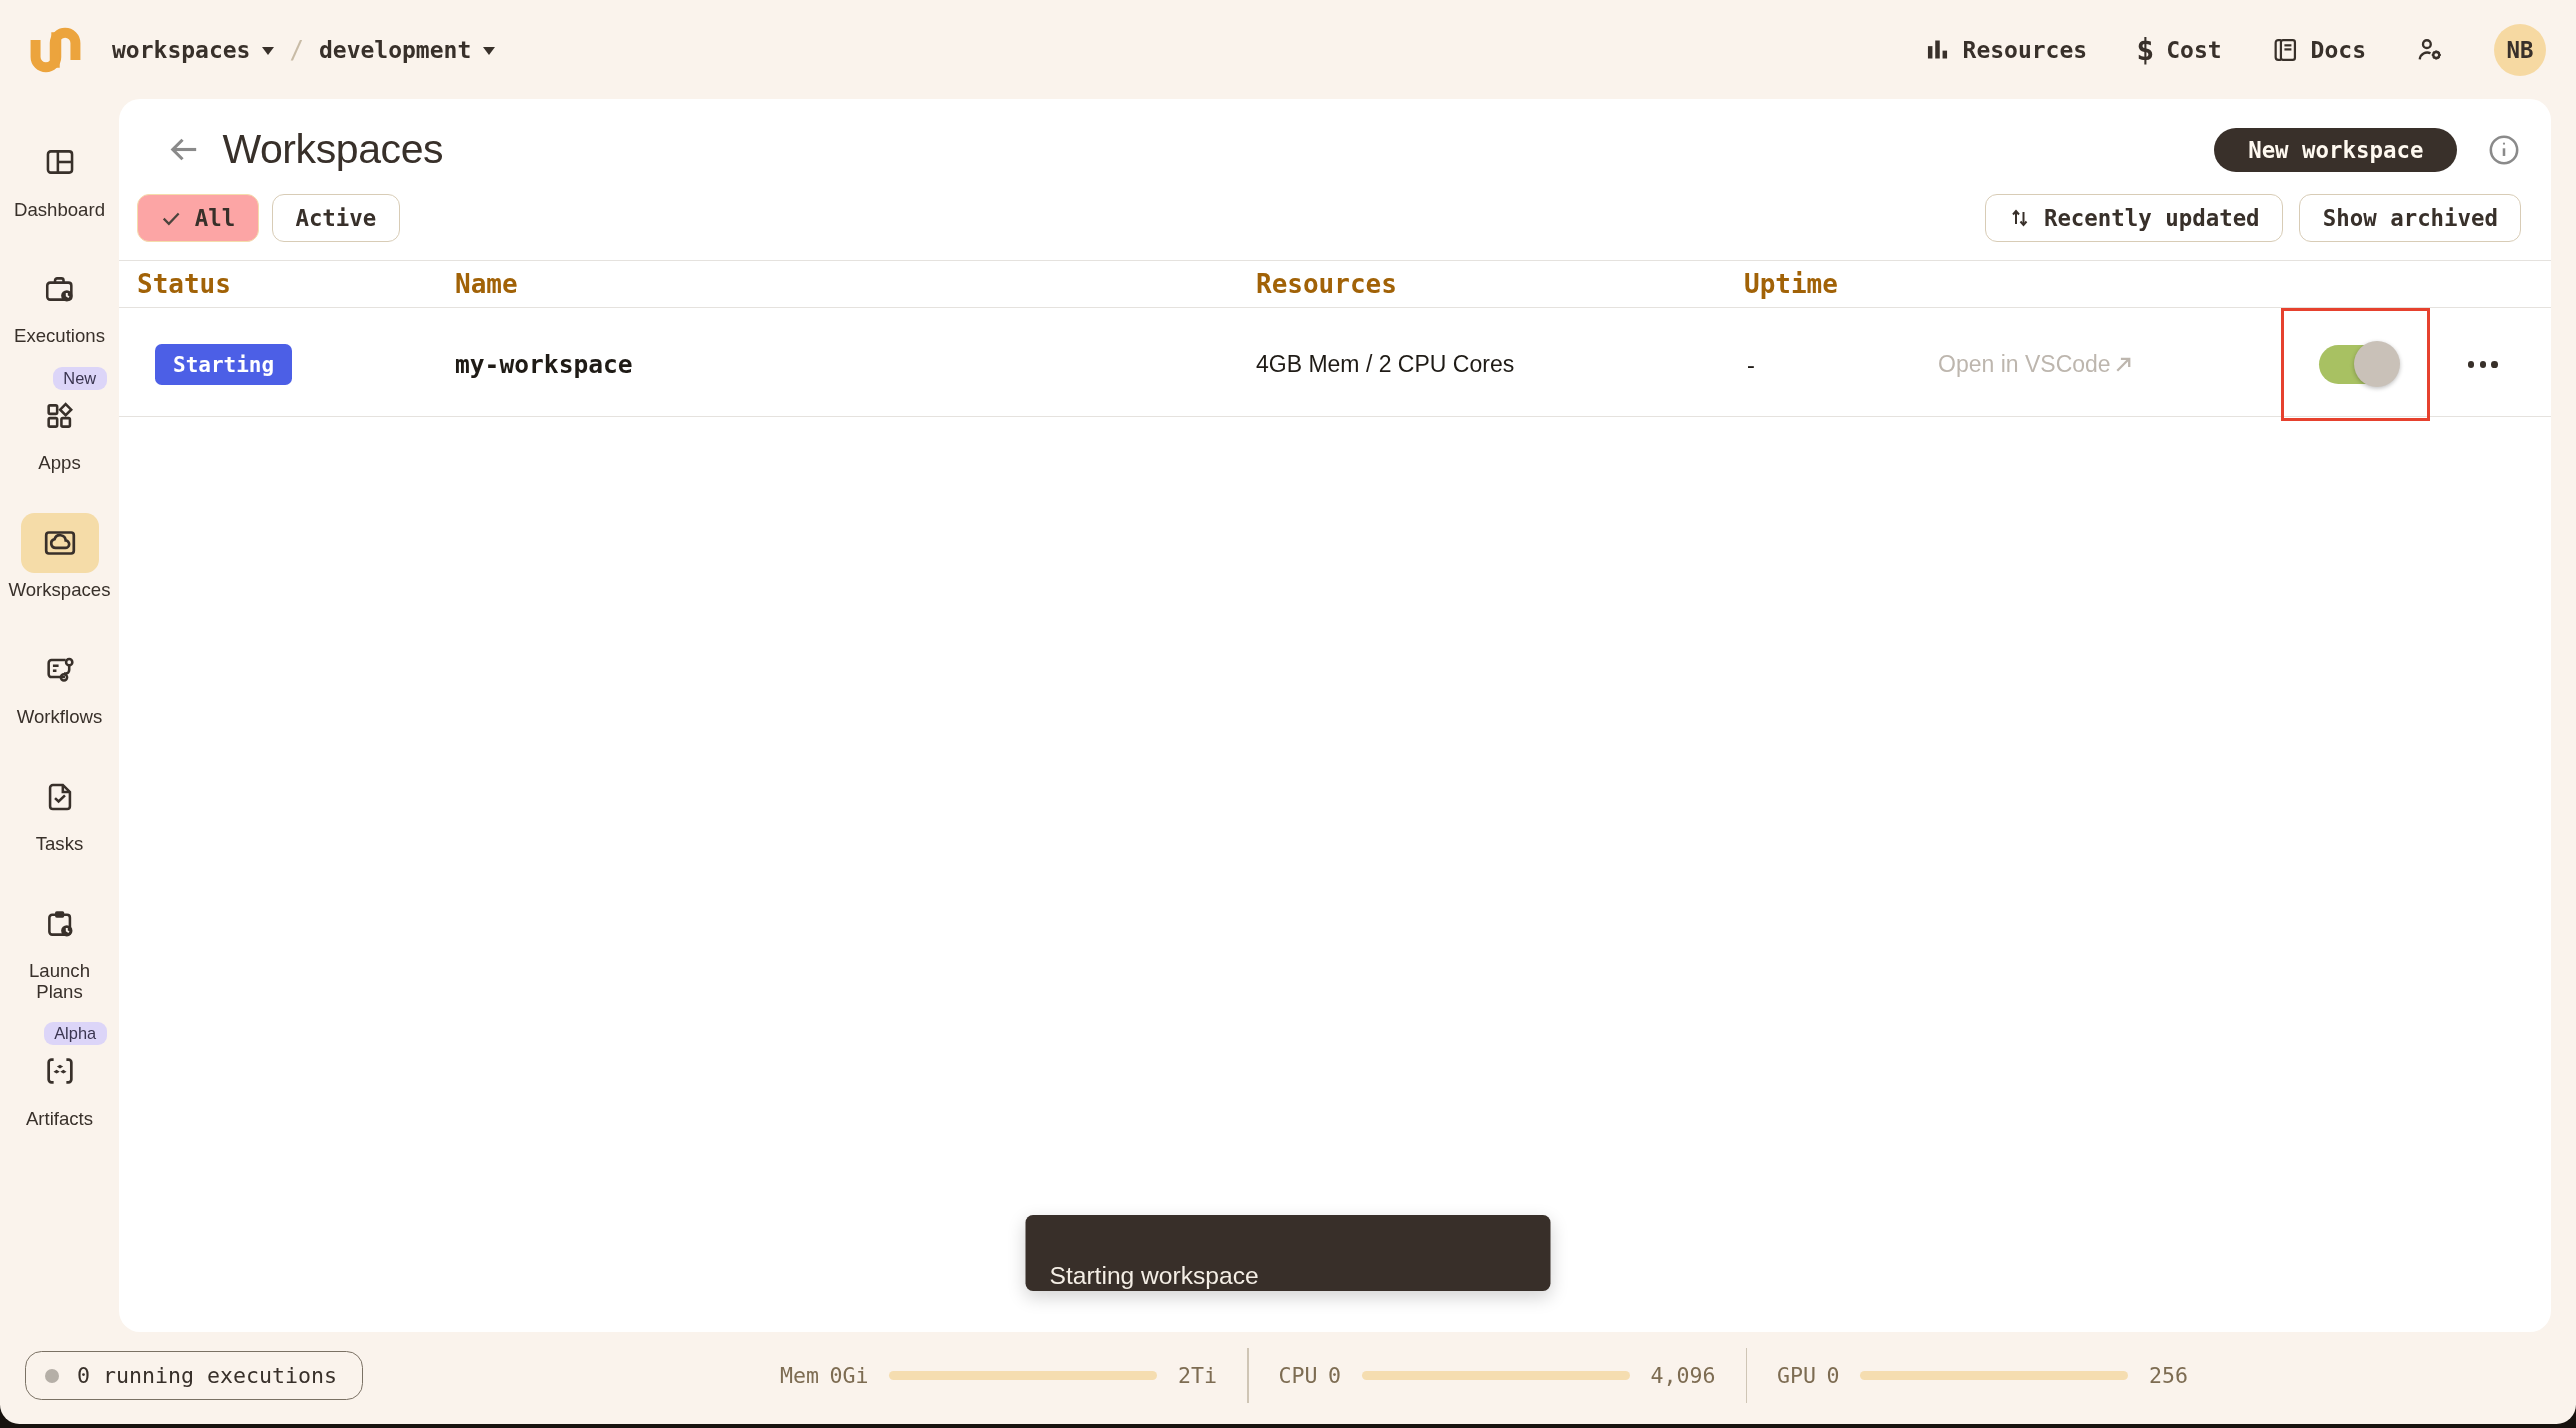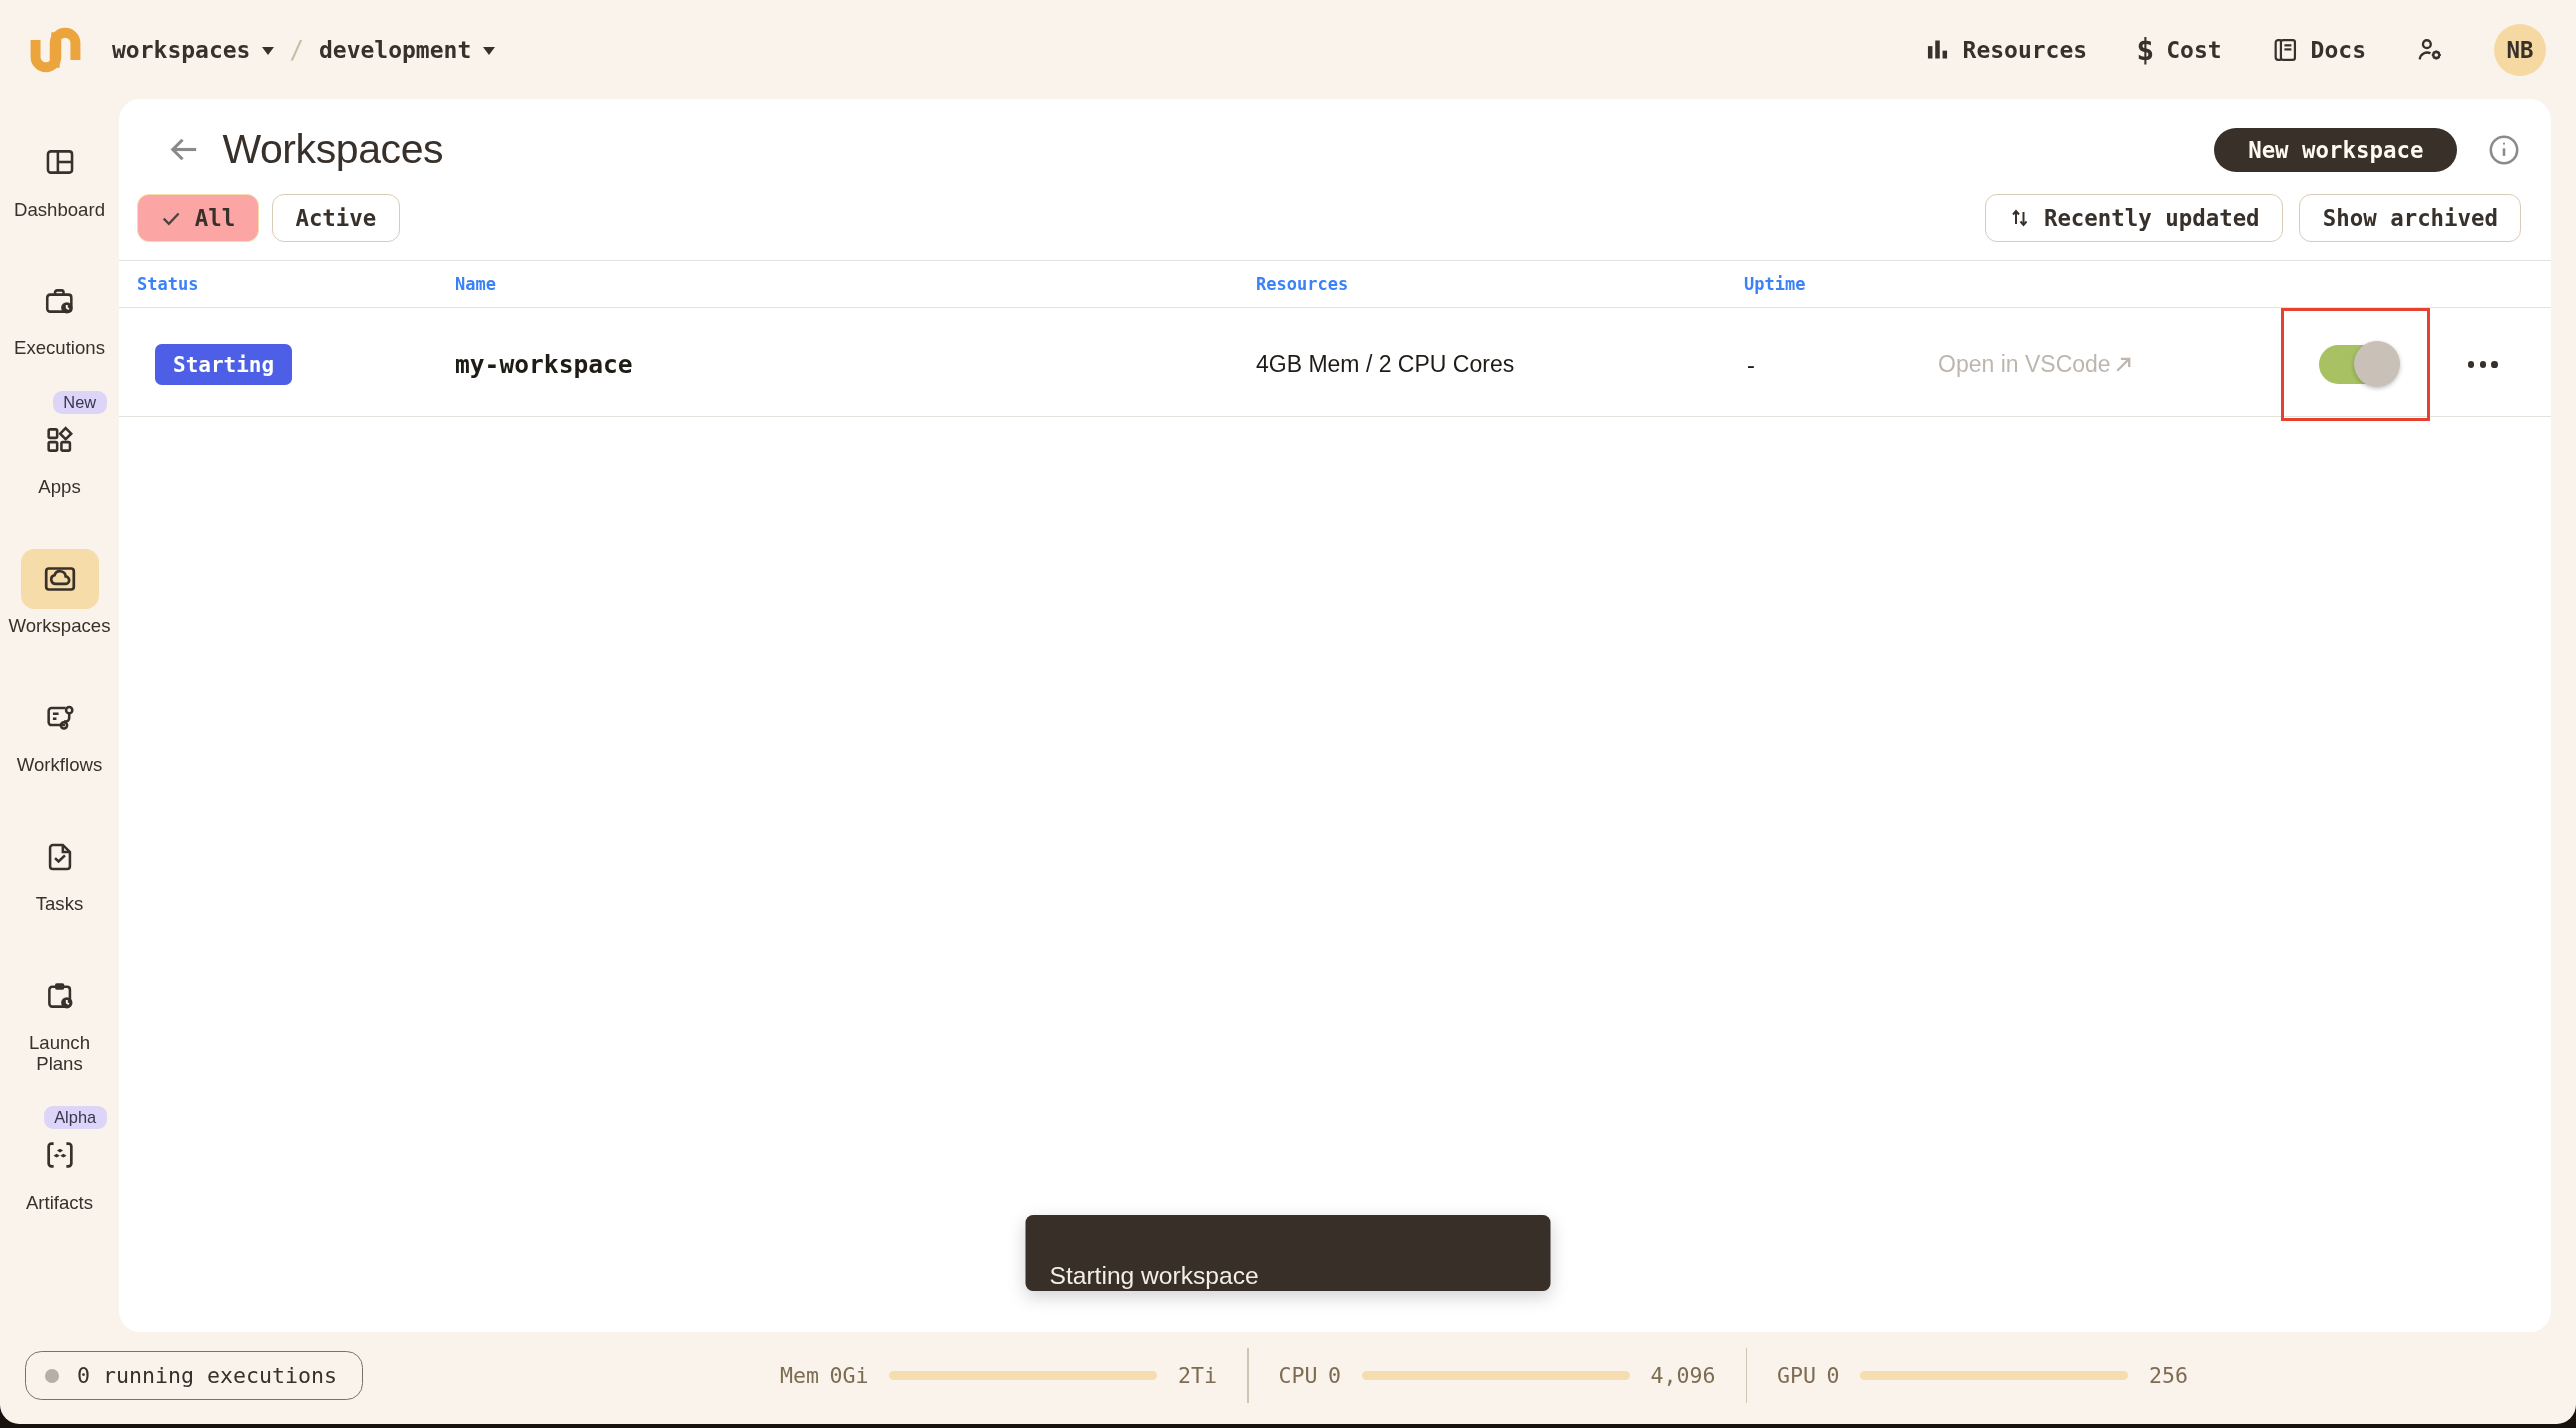--- a/index.html
+++ b/index.html
@@ -23,21 +23,21 @@
   .topnav { margin-left:auto; display:flex; align-items:center; gap:49px; margin-right:30px; }
   .navitem { display:flex; align-items:center; gap:12px; font-size:23px; font-weight:600;
              color:#38302A; cursor:pointer; }
   .navitem svg { display:block; }
   .dollar { font-size:30px; font-weight:700; }
   .avatar { width:52px; height:52px; border-radius:50%; background:#F6D9A2; color:#38302A;
             display:flex; align-items:center; justify-content:center; font-size:22.4px; font-weight:600; }
 
   
   .sidebar { position:absolute; left:0; top:99px; width:119px; bottom:94px;
-             display:flex; flex-direction:column; align-items:center; padding-top:33px; gap:51px; }
+             display:flex; flex-direction:column; align-items:center; padding-top:33px; gap:39px; }
   .side-item { display:flex; flex-direction:column; align-items:center; gap:7.5px;
                position:relative; cursor:pointer; width:112px; }
   .side-item svg { display:block; }
   .side-label { font-size:18.6px; color:#38302A; text-align:center; line-height:1.1; }
   .side-badge { position:absolute; top:-19.4px; right:9px; background:#DCD5F8; color:#3A3550;
                 font-size:16.4px; padding:2.2px 10.4px; border-radius:9px; z-index:2; }
   .icon-wrap { width:78px; height:60px; display:flex; align-items:center; justify-content:center;
                border-radius:13.4px; }
   .icon-wrap.active { background:#F5DCA8; }
 
@@ -57,21 +57,21 @@
               border-radius:12px; border:1.5px solid #D8CCB6; background:#FFFFFF;
               font-size:22.4px; font-weight:600; color:#38302A; cursor:pointer; }
   .pill-btn.selected { background:#fca5a5; border-color:#F4DDAC; }
   .filters .left { display:flex; gap:13.4px; }
   .filters .right { margin-left:auto; display:flex; gap:16.4px; }
 
   .table { margin-top:18px; }
   .tgrid { display:grid; grid-template-columns:318px 801px 488px 194px 1fr 153px 101px;
            align-items:center; padding:0 18px; }
   .thead { border-top:1.5px solid #E5E2DE; border-bottom:1.5px solid #E5E2DE; height:48px; }
-  .th { font-size:17px; font-weight:700; color:#3b82f6; }
+  .th { font-size:26px; font-weight:700; color:#a16207; }
   .trow { height:109px; border-bottom:1.5px solid #E5E2DE; cursor:pointer; }
   .status-badge { display:inline-block; background:#4C5FE6; color:#FFFFFF; font-size:21px;
                   font-weight:600; padding:8.2px 18px; border-radius:6.7px; margin-left:18px; }
   .cell-name { font-size:24.6px; font-weight:700; color:#1F1B16; }
   .cell-res { font-size:23px; color:#1F1B16; }
   .cell-uptime { font-size:23px; color:#1F1B16; }
   .vscode-link { display:flex; align-items:center; gap:0; color:#BDB6AE; font-size:23px; cursor:pointer; }
   .toggle-cell { display:flex; justify-content:center; }
   .annotation-box { border:3.7px solid #E6412E; width:149px; height:113px;
                     display:flex; align-items:center; justify-content:center; background:transparent; }

